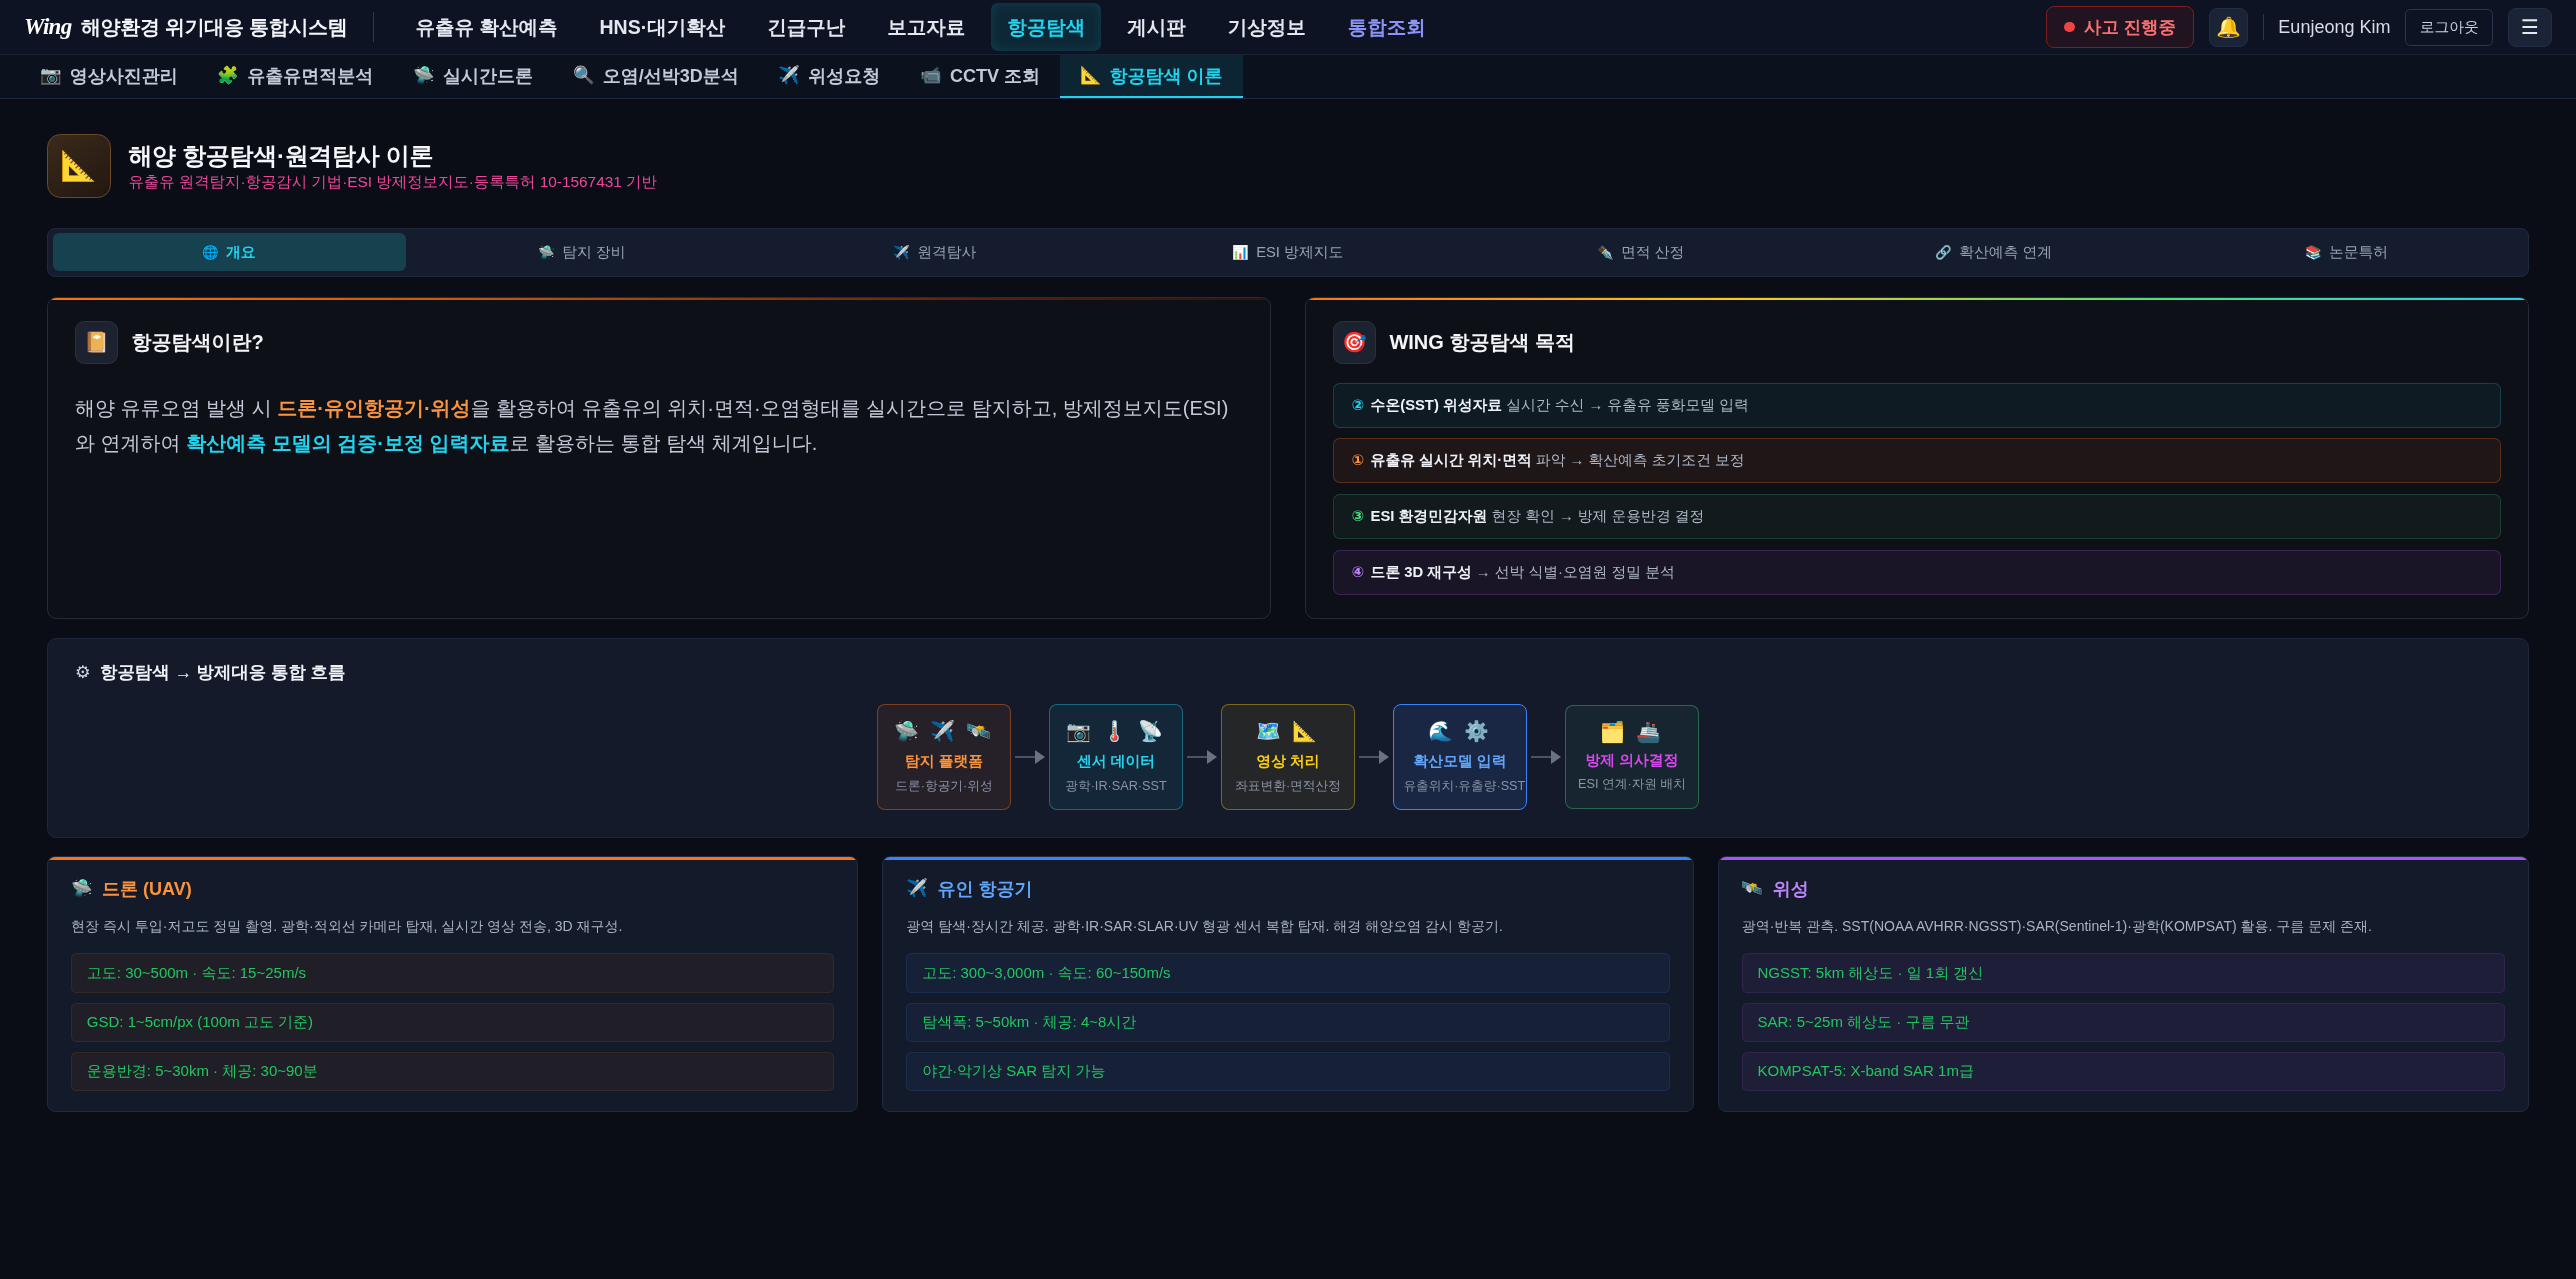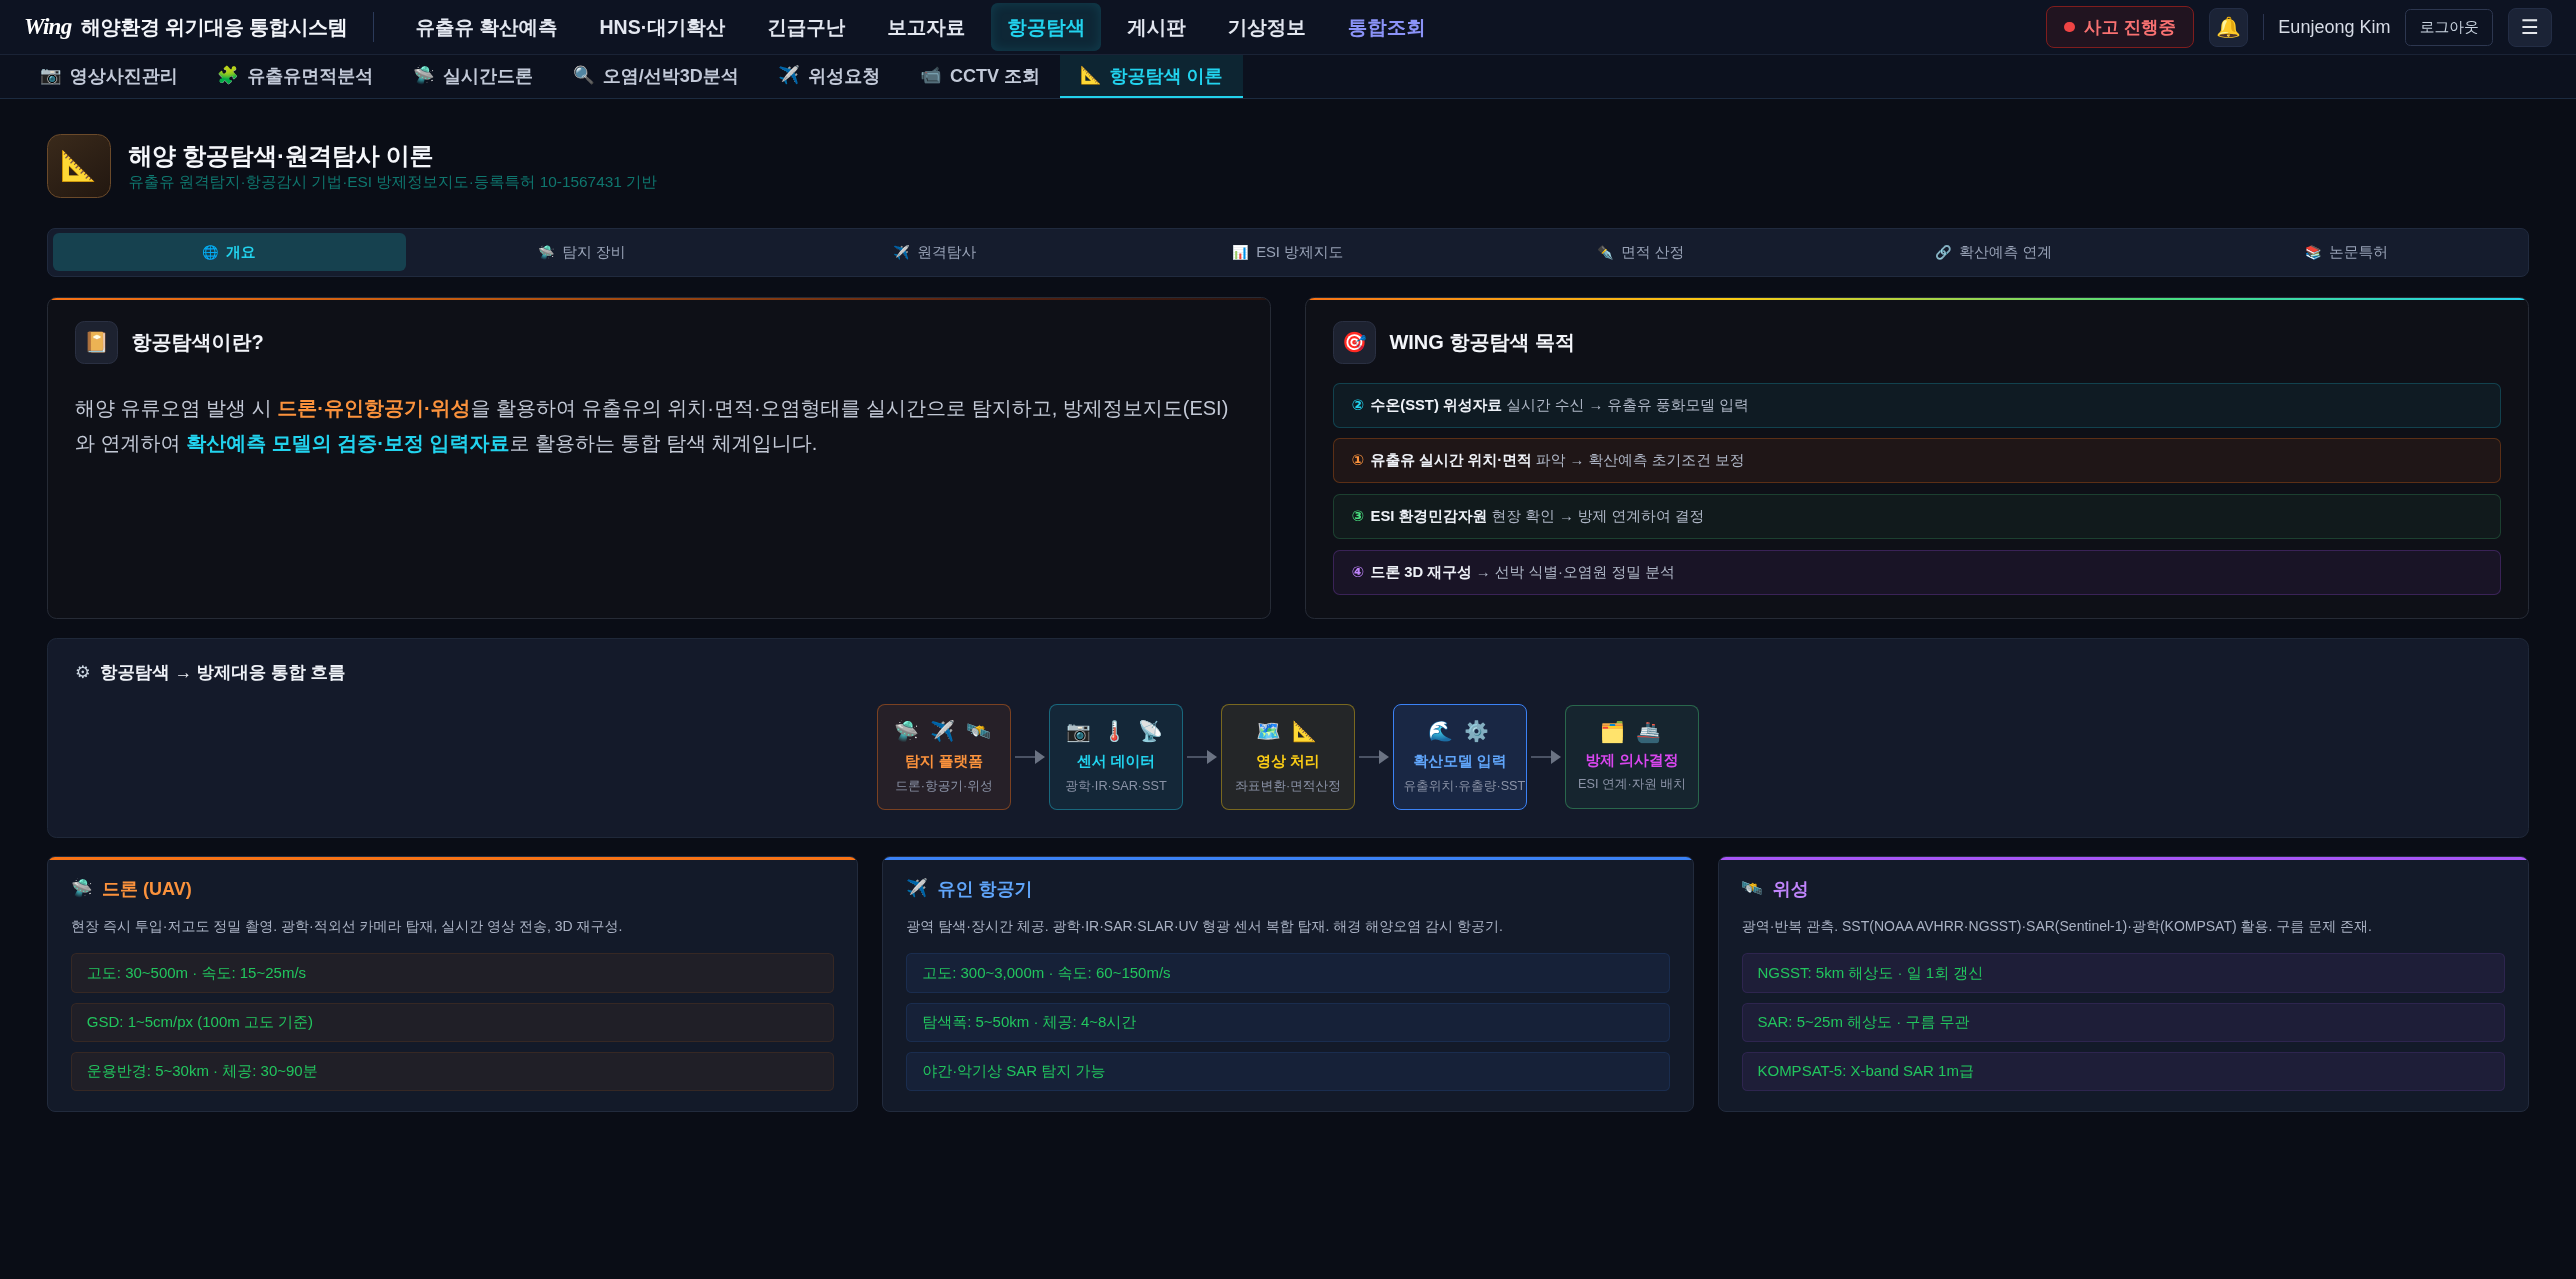--- a/index.html
+++ b/index.html
@@ -29,21 +29,21 @@
   .sub-item { display:flex; align-items:center; gap:8px; padding:0 20px; font-size:18px; font-weight:bold; color:#c2c9d8; cursor:pointer; border-bottom:2.7px solid transparent; }
   .sub-item .s-icon { font-size:17.4px; }
   .sub-item.active { color:#22d3ee; background:#0d2532; border-bottom-color:#22d3ee; }
 
   
   .content { padding:0 47px; }
 
   .page-header { display:flex; align-items:center; gap:17.4px; margin-top:35px; }
   .page-icon { width:64px; height:64px; border-radius:13.4px; background:linear-gradient(145deg,#3a2a1b,#221710); border:0.7px solid #6b4a2a; display:flex; align-items:center; justify-content:center; font-size:29.5px; }
   .page-title { font-size:24px; font-weight:bold; color:#f5f7fb; letter-spacing:-0.3px; }
-  .page-subtitle { font-size:15.4px; color:#0f766e; margin-top:0; }
+  .page-subtitle { font-size:15.4px; color:#ec4899; margin-top:0; }
 
   
   .tab-bar { margin-top:29.5px; background:#151c2d; border:0.7px solid #202a3e; border-radius:8px; padding:4.7px; display:flex; }
   .tab { flex:1; display:flex; align-items:center; justify-content:center; gap:6.7px; font-size:14.8px; color:#98a2b6; padding:9.4px 0; border-radius:6px; cursor:pointer; white-space:nowrap; }
   .tab .t-icon { font-size:13.4px; }
   .tab.active { background:#16414f; color:#22d3ee; font-weight:bold; }
 
   
   .grid-2 { display:flex; gap:34px; margin-top:20px; }
   .card { position:relative; background:#0e1017; border:0.7px solid #262b36; border-radius:9.4px; padding:23px 27px; overflow:hidden; flex:1; }
@@ -233,21 +233,21 @@
         <h2 class="card-title">WING 항공탐색 목적</h2>
       </div>
       <div class="purpose-list">
         <div class="p-row p2">
           <span class="p-num">②</span><b>수온(SST) 위성자료</b><span> 실시간 수신 → 유출유 풍화모델 입력</span>
         </div>
         <div class="p-row p1">
           <span class="p-num">①</span><b>유출유 실시간 위치·면적</b><span> 파악 → 확산예측 초기조건 보정</span>
         </div>
         <div class="p-row p3">
-          <span class="p-num">③</span><b>ESI 환경민감자원</b><span> 현장 확인 → 방제 연계하여 결정</span>
+          <span class="p-num">③</span><b>ESI 환경민감자원</b><span> 현장 확인 → 방제 운용반경 결정</span>
         </div>
         <div class="p-row p4">
           <span class="p-num">④</span><b>드론 3D 재구성</b><span> → 선박 식별·오염원 정밀 분석</span>
         </div>
       </div>
     </section>
   </div>
 
   <section class="flow-card">
     <div class="flow-title">

